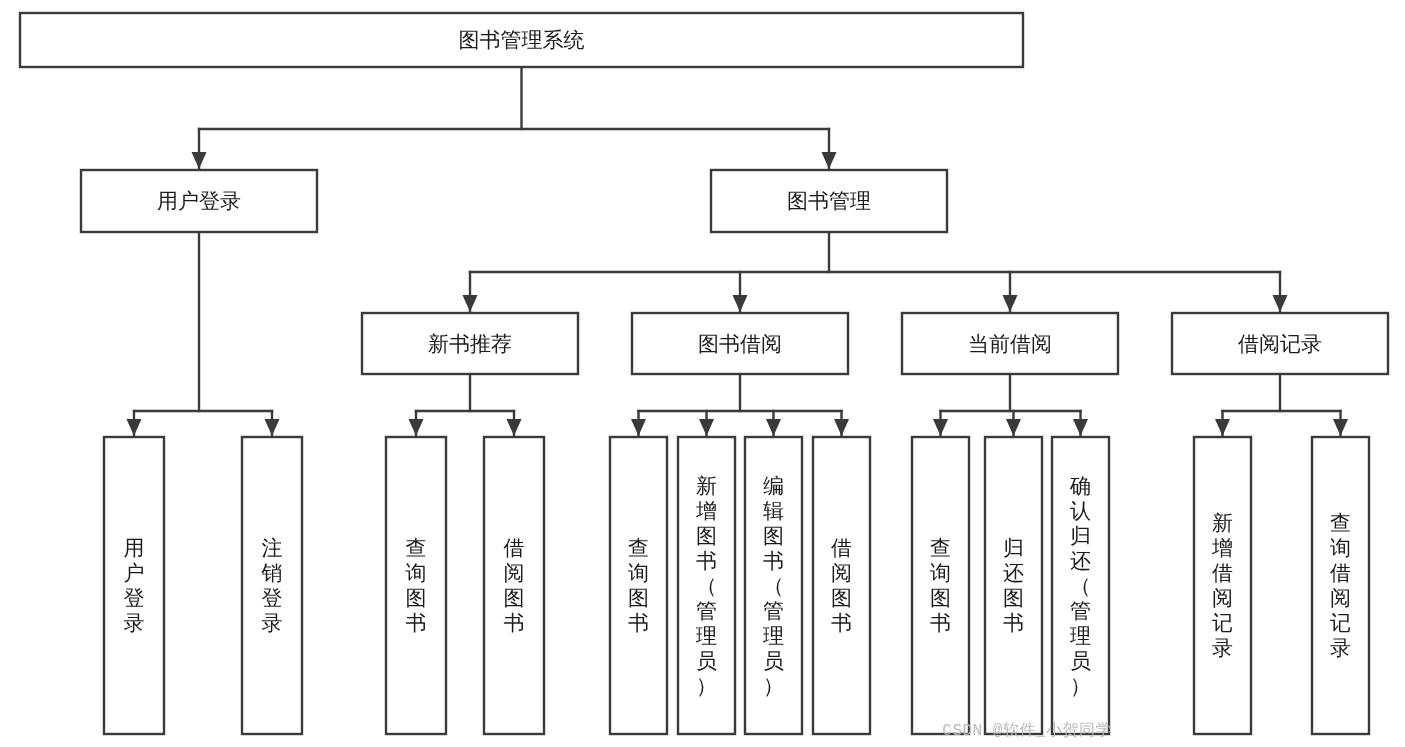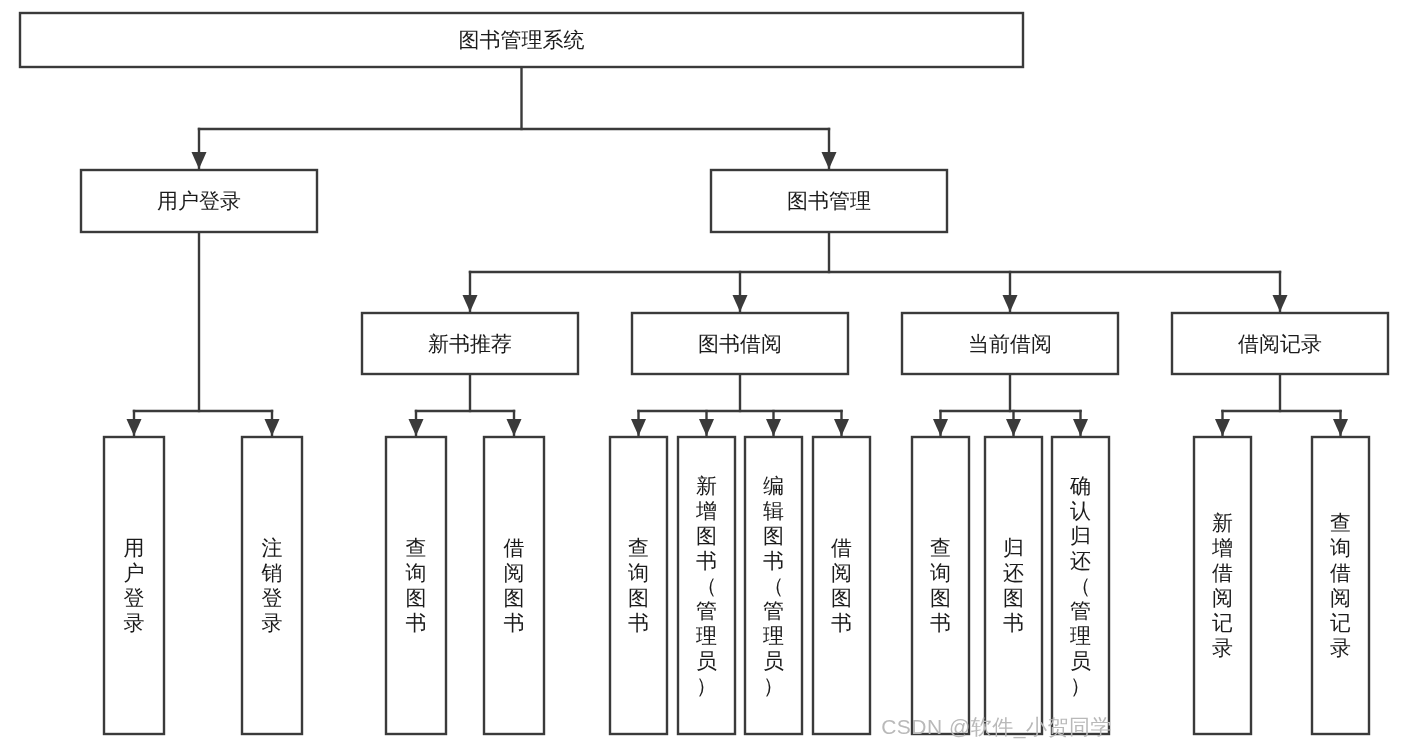--- a/index.html
+++ b/index.html
@@ -53,22 +53,22 @@
     stroke-linecap: square;
   }
   .arrow-head {
     fill: #3a3a3a;
     stroke: none;
   }
   .watermark {
     position: absolute;
     right: 8px;
     bottom: 6px;
-    font-family: Liberation Sans, sans-serif;
-    font-size: 21px;
+    font-family: Liberation Mono, monospace;
+    font-size: 16px;
     color: #b9b9b9;
     white-space: nowrap;
     letter-spacing: 0.5px;
     user-select: none;
   }
 </style>
 </head>
 <body>
 
 <div id="diagram-root">

